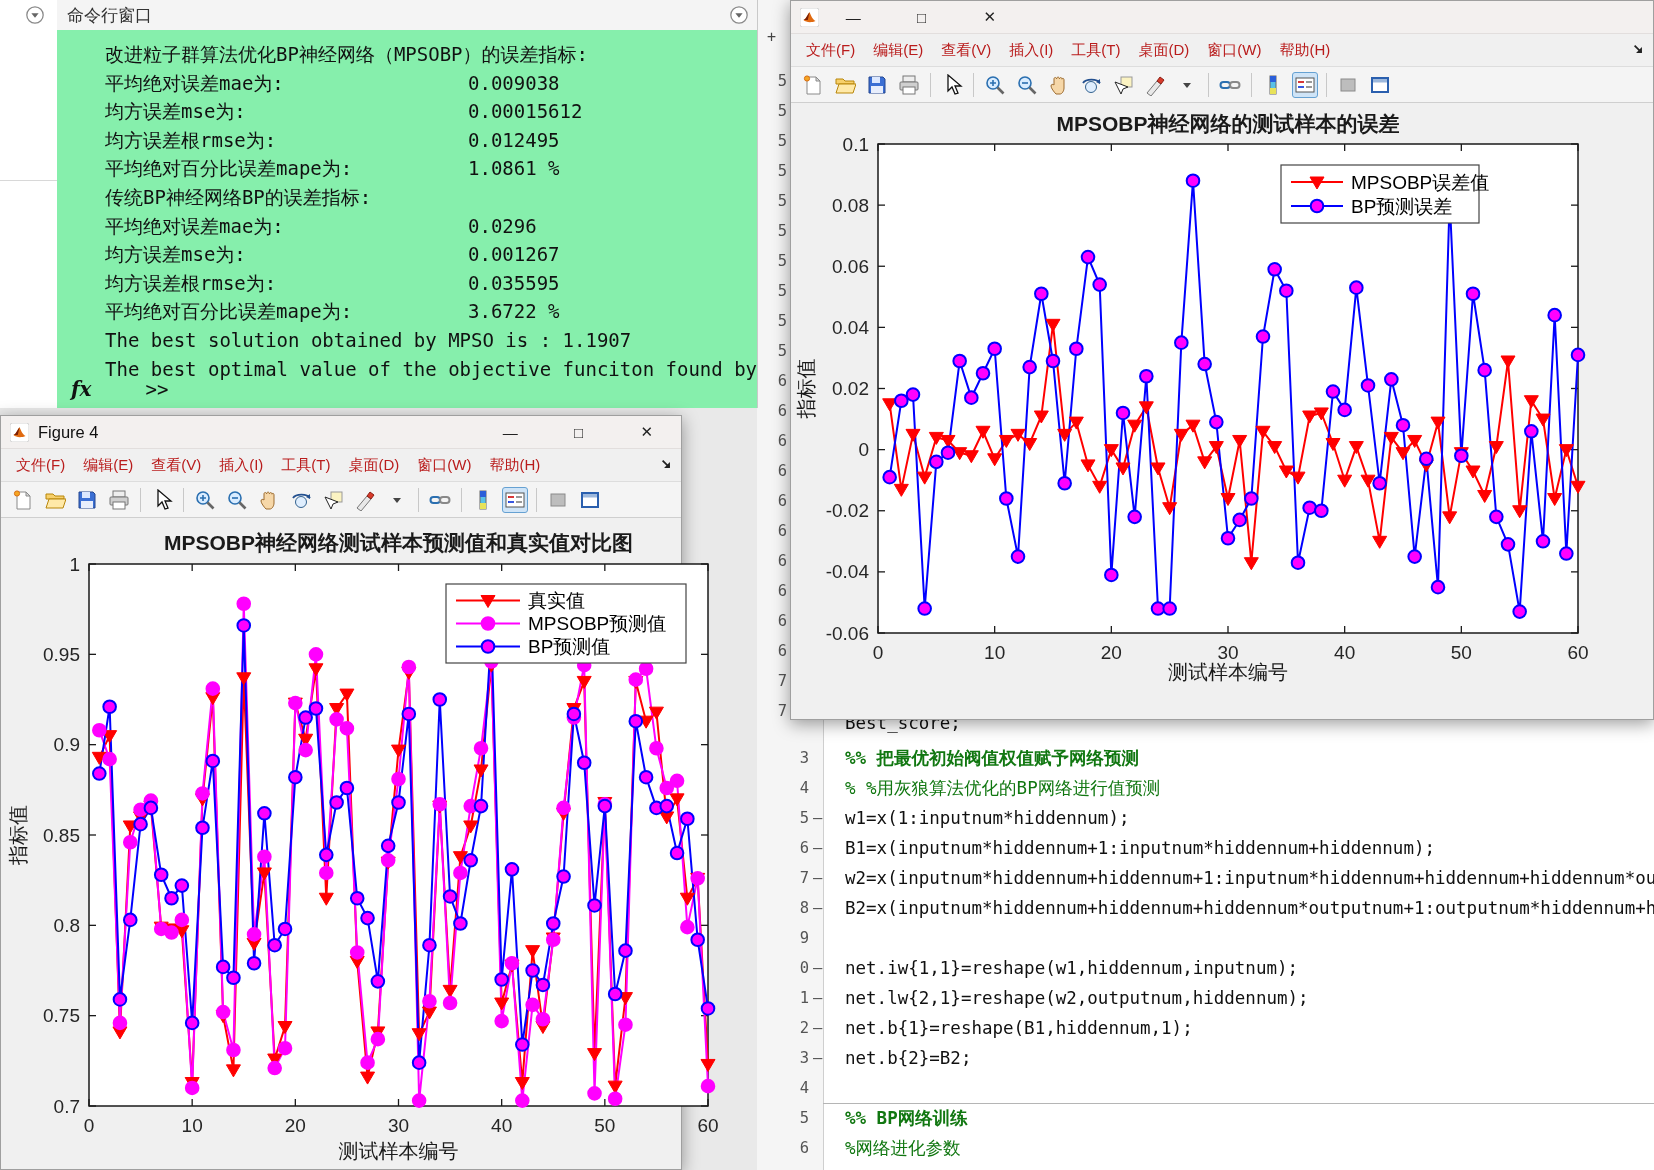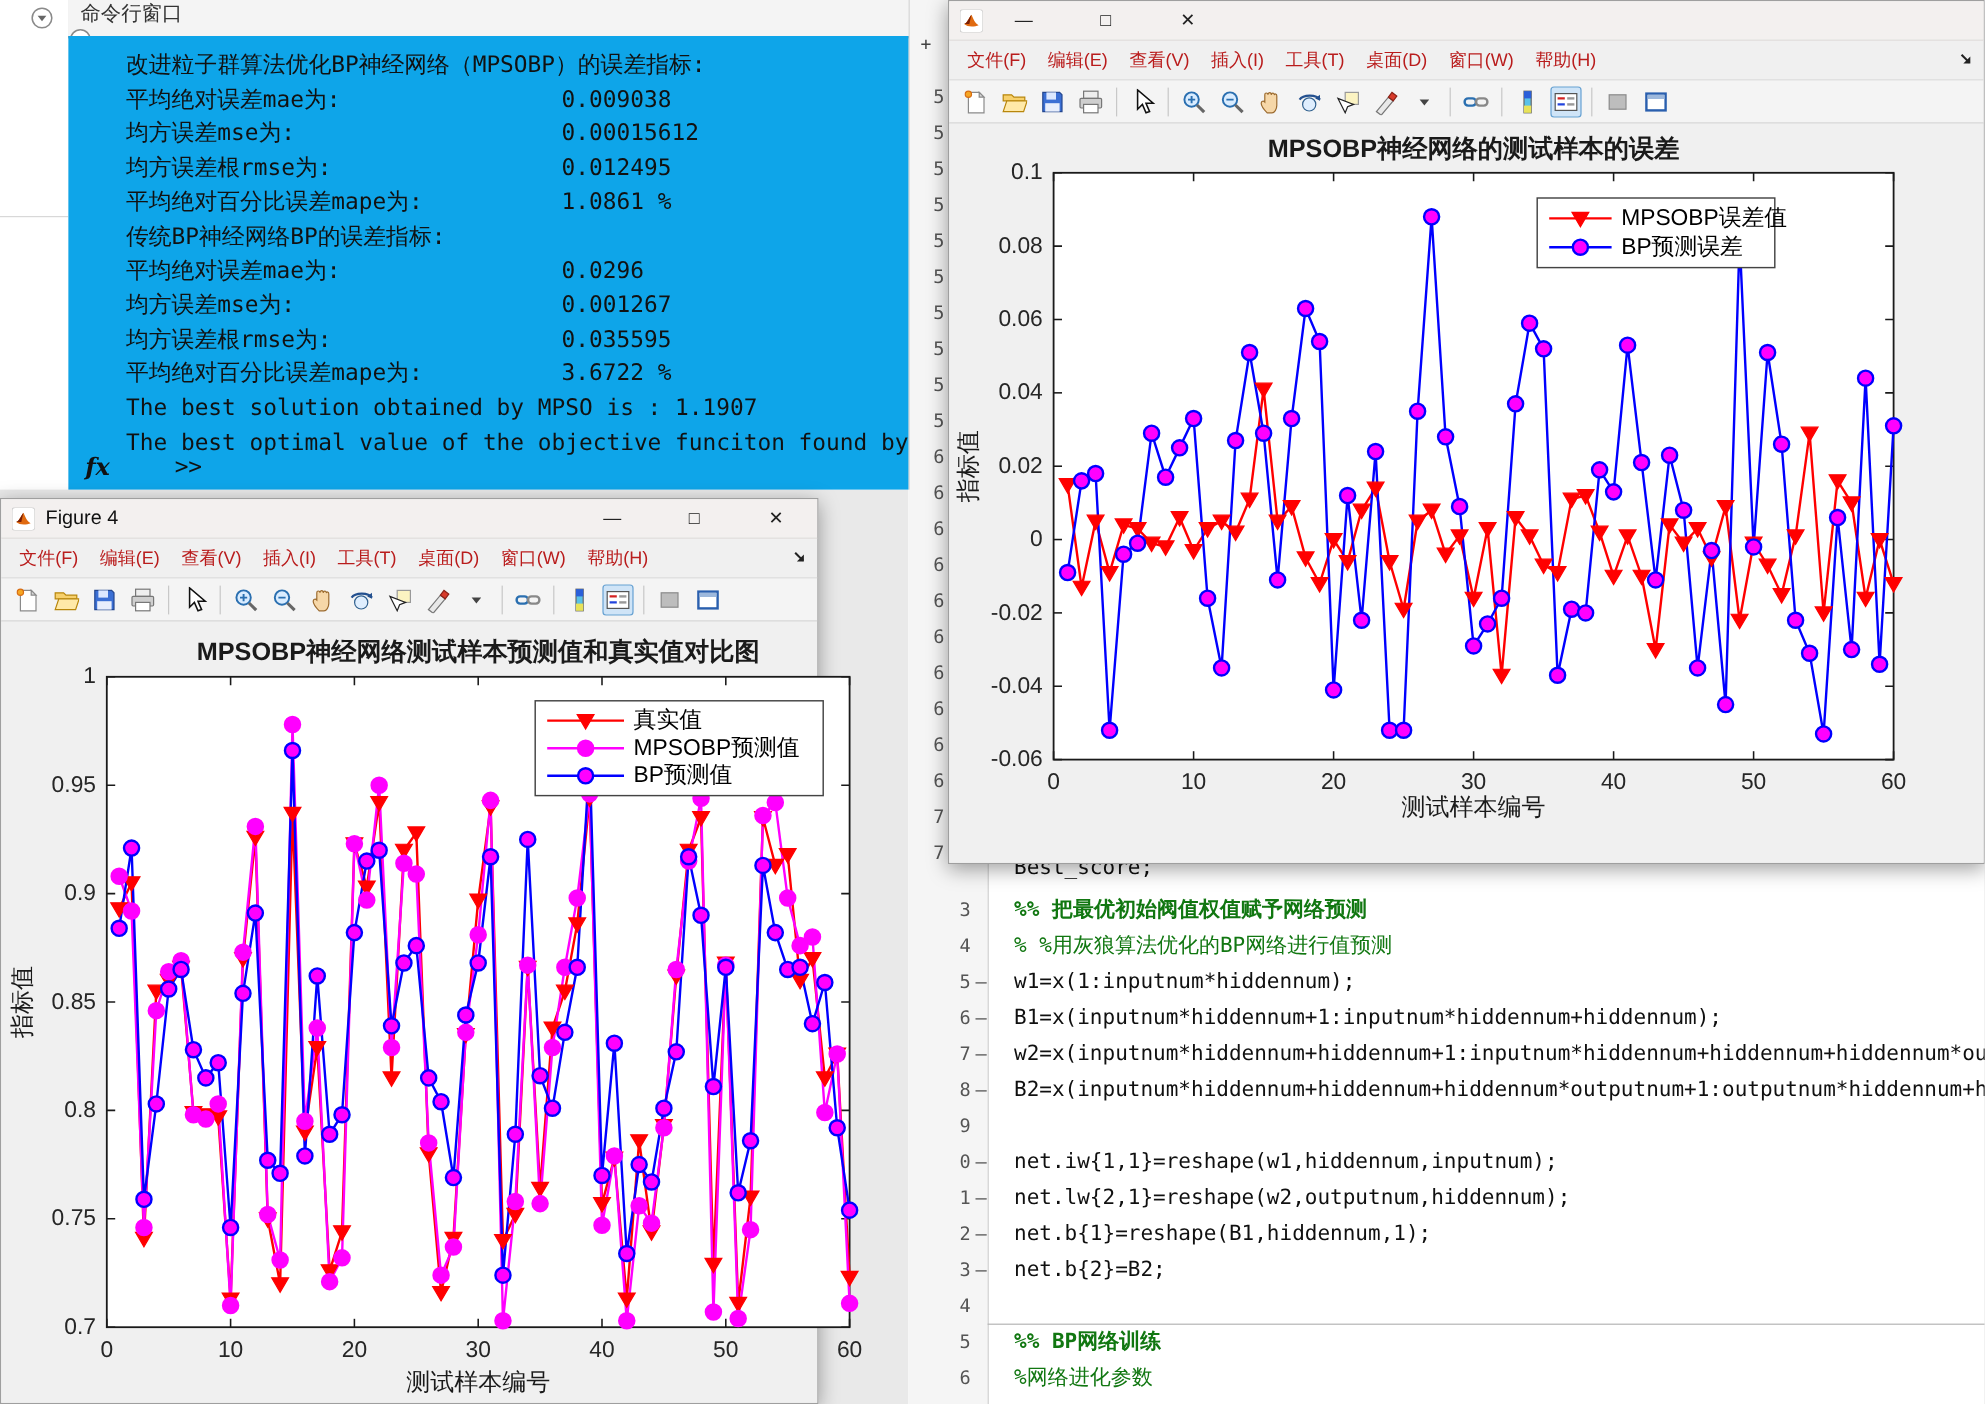--- a/index.html
+++ b/index.html
@@ -3,24 +3,24 @@
 <meta charset="utf-8">
 <style>
   html,body{margin:0;padding:0;background:#dcdcdc;}
   #screen{position:relative;width:1654px;height:1170px;overflow:hidden;
     background:#e9e9e9;font-family:"Liberation Sans",sans-serif;}
   .abs{position:absolute;}
   
   #left-panel{left:0;top:0;width:57px;height:408px;background:#fff;border-right:1px solid #c9c9c9;z-index:3;}
   #left-panel .divider{position:absolute;left:0;right:0;top:180px;border-top:1px solid #d8d8d8;}
   #command-window{left:57px;top:0;width:700px;height:408px;background:#fff;border-right:1px solid #c9c9c9;z-index:3;}
-  .panel-header{position:absolute;left:0;top:0;right:0;height:30px;background:#f4f4f4;border-bottom:2px solid #737373;display:flex;flex-direction:column;}
+  .panel-header{position:absolute;left:0;top:0;right:0;height:30px;background:#f4f4f4;border-bottom:2px solid #737373;display:flex;align-items:center;}
   .panel-title{font-size:17px;color:#333;padding-left:10px;flex:1;}
   .circle-btn{width:20px;height:20px;margin-right:8px;}
-  #cw-content{position:absolute;left:0;top:30px;right:0;bottom:0;background:#0ea5e9;overflow:hidden;
+  #cw-content{position:absolute;left:0;top:30px;right:0;bottom:0;background:#86efac;overflow:hidden;
     font-family:"DejaVu Sans Mono","DejaVu Sans",monospace;font-size:19px;color:#111;}
   .cw-line{position:absolute;left:48px;right:4px;height:29px;line-height:29px;white-space:nowrap;}
   .cw-val{position:absolute;left:363px;top:0;}
   #cw-prompt{position:absolute;left:14px;top:344px;height:30px;display:flex;align-items:center;gap:44px;}
   #fx{font-family:"DejaVu Serif",serif;font-style:italic;font-weight:bold;font-size:20px;color:#111;}
   #chev{font-family:"DejaVu Sans Mono",monospace;font-size:19px;margin-left:10px;color:#111;}
   
   #editor{left:757px;top:0;width:897px;height:1170px;background:#fff;z-index:1;
     font-family:"DejaVu Sans Mono","DejaVu Sans",monospace;font-size:17.5px;color:#111;}
   #editor .gutter-bg{position:absolute;left:0;top:0;width:66px;bottom:0;background:#f5f5f5;}

